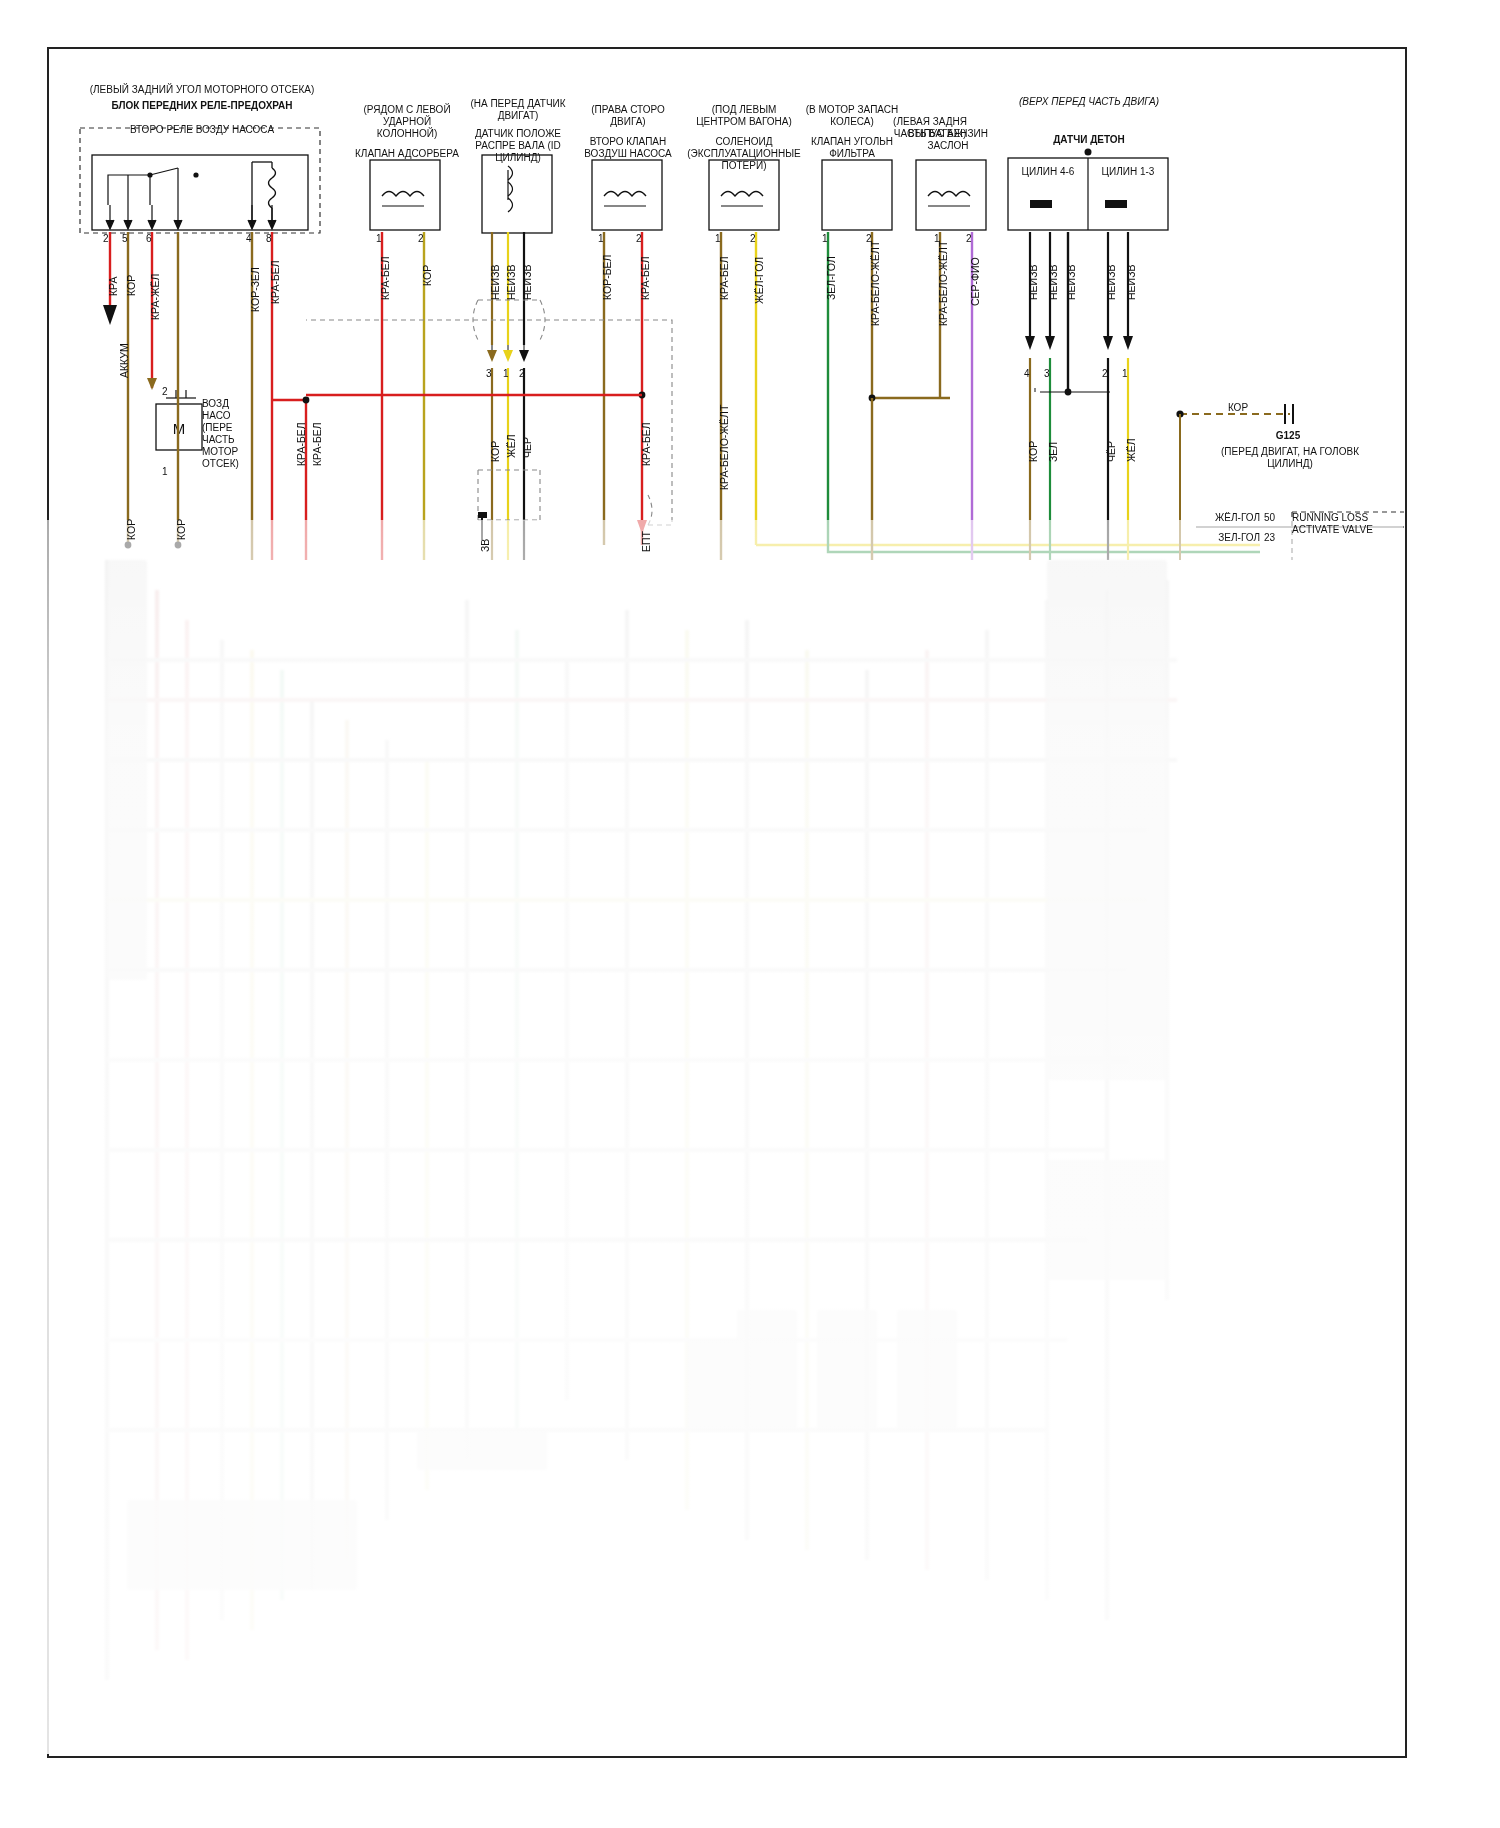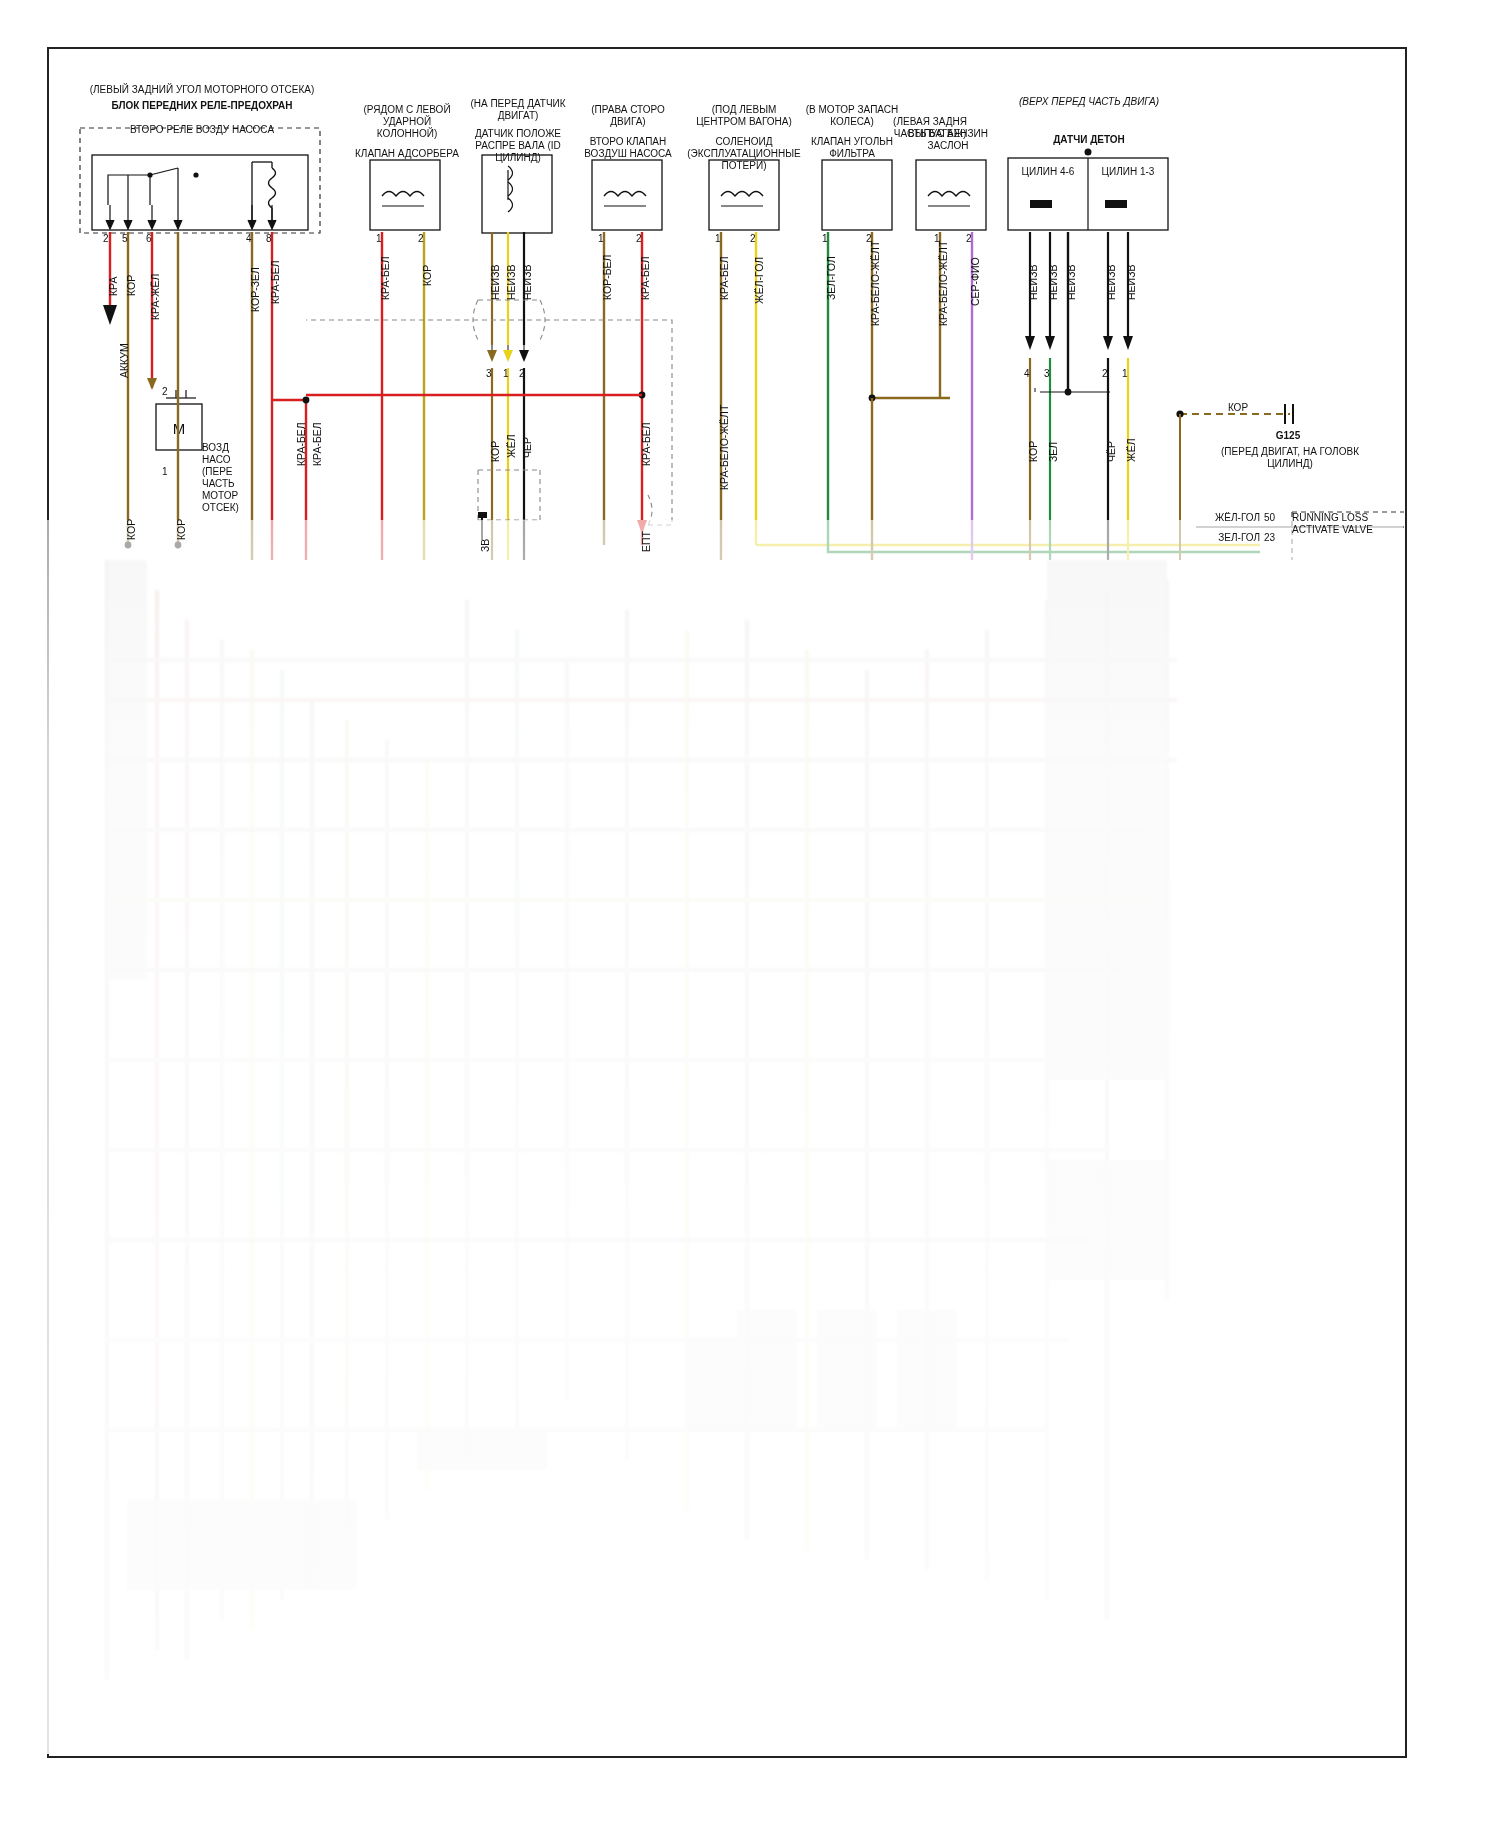--- a/index.html
+++ b/index.html
@@ -254,21 +254,21 @@
   <div class="lbl" style="left:804px;top:136px;width:96px;">КЛАПАН УГОЛЬН ФИЛЬТРА</div>
 
   <div class="lbl" style="left:880px;top:104px;width:100px;margin-top:12px;">(ЛЕВАЯ ЗАДНЯ ЧАСТЬ БАГАЖ)</div>
   <div class="lbl" style="left:898px;top:128px;width:100px;">ВЫПУС БЕНЗИН ЗАСЛОН</div>
 
   <div class="lbl" style="left:1014px;top:96px;width:150px;font-style:italic;">(ВЕРХ ПЕРЕД ЧАСТЬ ДВИГА)</div>
   <div class="lbl b" style="left:1014px;top:134px;width:150px;">ДАТЧИ ДЕТОН</div>
   <div class="lbl" style="left:1008px;top:166px;width:80px;">ЦИЛИН 4-6</div>
   <div class="lbl" style="left:1088px;top:166px;width:80px;">ЦИЛИН 1-3</div>
 
-  <div class="lbl" style="left:202px;top:398px;width:48px;text-align:left;margin-top:44px;">ВОЗД НАСО (ПЕРЕ ЧАСТЬ МОТОР ОТСЕК)</div>
+  <div class="lbl" style="left:202px;top:398px;width:48px;text-align:left;">ВОЗД НАСО (ПЕРЕ ЧАСТЬ МОТОР ОТСЕК)</div>
 
   <div class="pin" style="left:103px;top:233px;">2</div>
   <div class="pin" style="left:122px;top:233px;">5</div>
   <div class="pin" style="left:146px;top:233px;">6</div>
   <div class="pin" style="left:246px;top:233px;">4</div>
   <div class="pin" style="left:266px;top:233px;">8</div>
 
   <div class="pin" style="left:376px;top:233px;">1</div>
   <div class="pin" style="left:418px;top:233px;">2</div>
 

